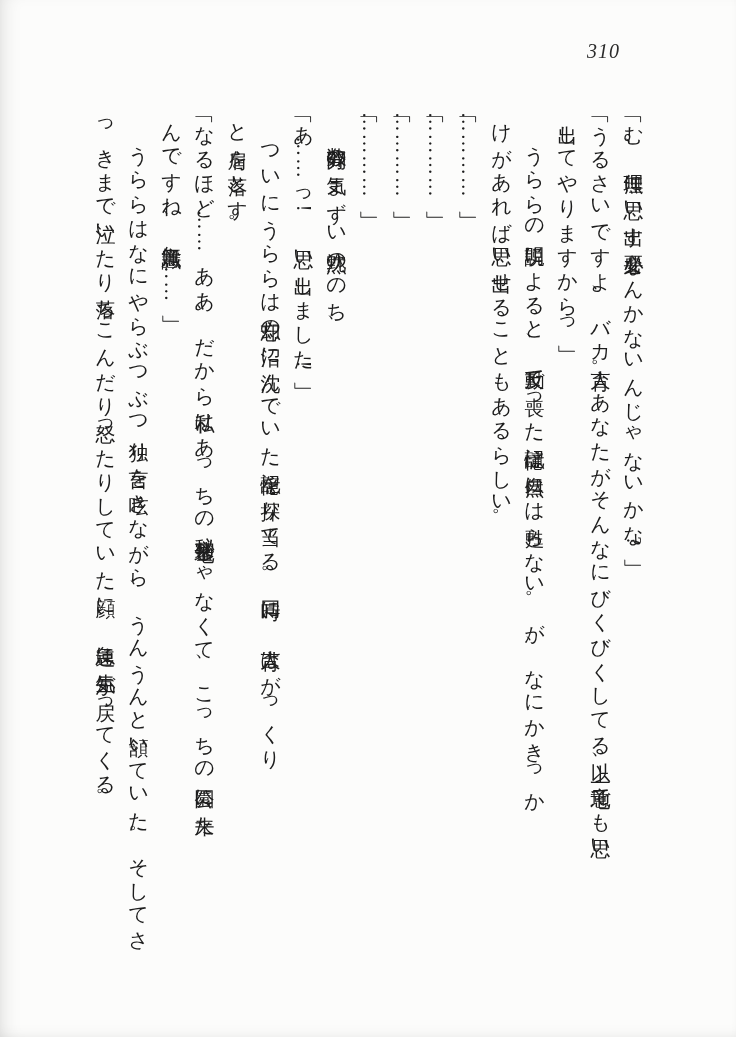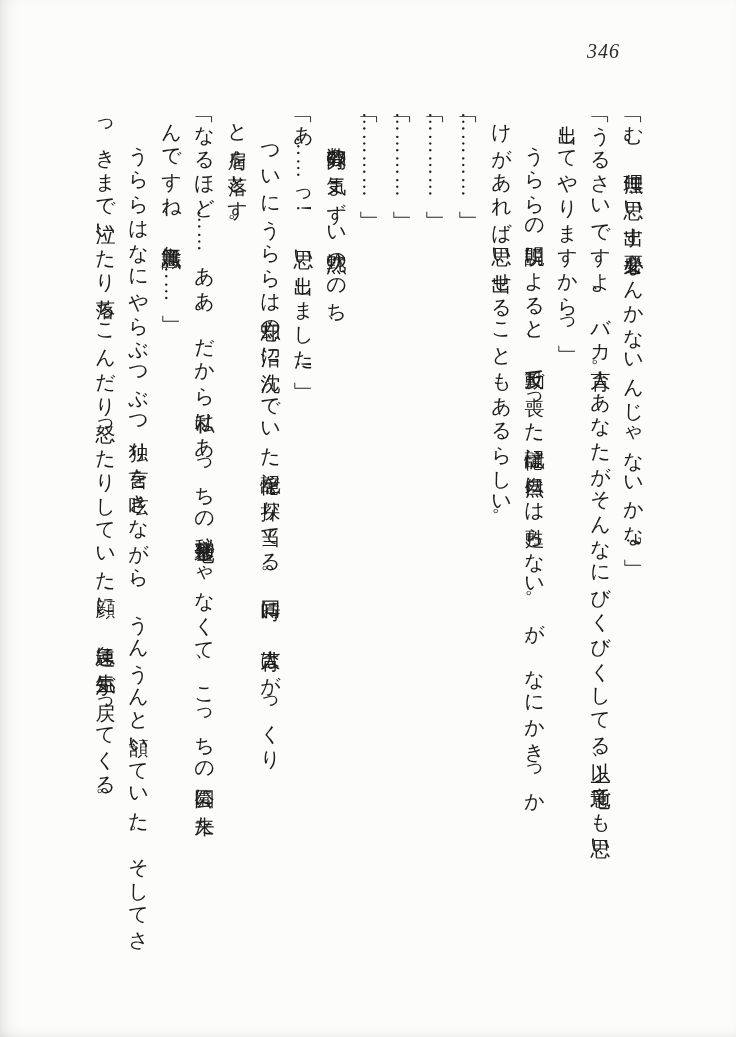--- a/index.html
+++ b/index.html
@@ -55,21 +55,21 @@
     white-space: pre;
   }
   .line.indent {
     padding-top: 22px;       
   }
 </style>
 </head>
 <body style="background: rgb(252, 252, 251);">
 
 <div class="page">
-  <div class="page-number">346</div>
+  <div class="page-number">310</div>
   <div class="text-block" style="color: rgb(29, 29, 29);">
       <div class="line">「む、無理に思い出す必要なんかないんじゃないかな?」</div>
       <div class="line">「うるさいですよ、バカ育人。あなたがそんなにびくびくしてる以上、意地でも思い</div>
       <div class="line">出してやりますからっ」</div>
       <div class="line indent">うららの説明によると、反動で喪った記憶は自然には甦らない。が、なにかきっか</div>
       <div class="line">けがあれば思い出せることもあるらしい。</div>
       <div class="line">「…………」</div>
       <div class="line">「…………」</div>
       <div class="line">「…………」</div>
       <div class="line">「…………」</div>

